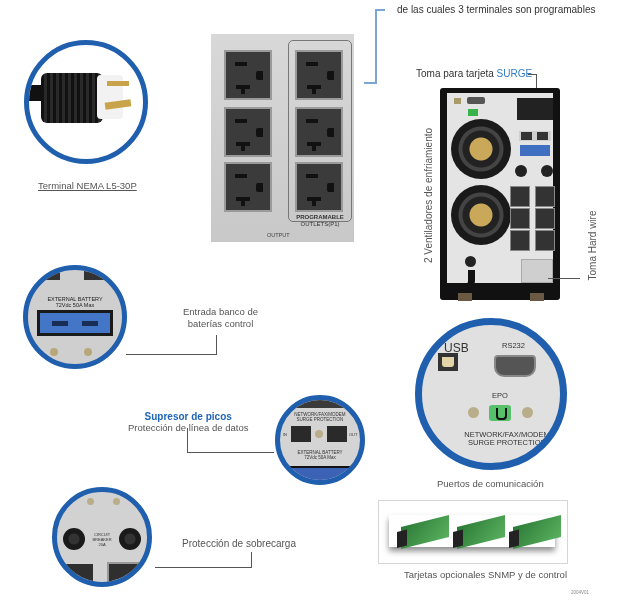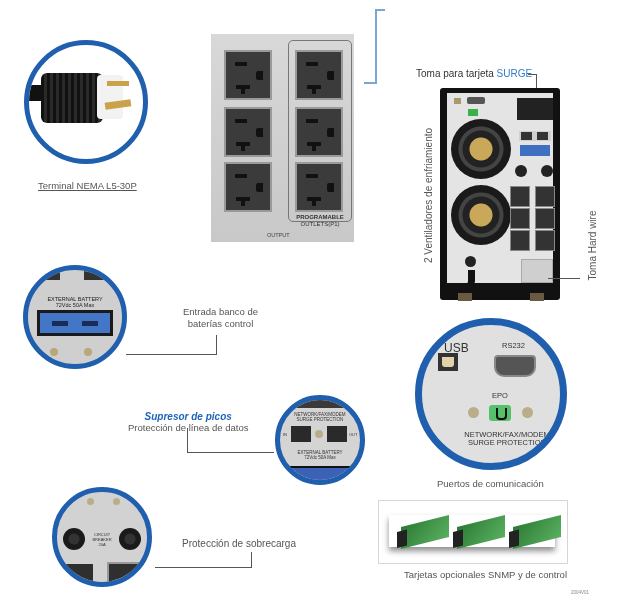--- a/index.html
+++ b/index.html
@@ -20,20 +20,21 @@
   .card { position:absolute; width:48px; height:22px; background:linear-gradient(135deg,#2b7a35,#59b05f); transform:skewY(-14deg); }
   .card .plate { position:absolute; left:-4px; top:4px; width:10px; height:16px; background:#222; }
 </style>
 </head>
 <body>
 
 <div class="bline" style="left:375px;top:9px;width:2px;height:74px;"></div>
 <div class="bline" style="left:375px;top:9px;width:10px;height:2px;"></div>
 <div class="bline" style="left:364px;top:82px;width:13px;height:2px;"></div>
 <div class="abs txt" style="left:397px;top:4px;font-size:10px;line-height:12px;color:#333;">
+  <div>de las cuales 3 terminales son programables</div>
 </div>
 
 <div class="ring" style="left:24px;top:40px;width:124px;height:124px;background:#fff;">
   <div class="abs" style="left:-6px;top:40px;width:30px;height:16px;background:#111;"></div>
   <div class="abs" style="left:12px;top:28px;width:62px;height:50px;background:repeating-linear-gradient(90deg,#111 0 3px,#2a2a2a 3px 6px);border-radius:6px;"></div>
   <div class="abs" style="left:68px;top:30px;width:26px;height:44px;background:#f2f2f2;border-radius:4px;"></div>
   <div class="abs" style="left:78px;top:36px;width:22px;height:5px;background:#c9a34a;"></div>
   <div class="abs" style="left:76px;top:56px;width:26px;height:7px;background:#c9a34a;transform:rotate(-8deg);"></div>
 </div>
 <div class="abs txt" style="left:38px;top:180px;text-decoration:underline;">Terminal NEMA L5-30P</div>
@@ -158,21 +159,21 @@
   <div class="abs" style="left:46px;top:82px;width:11px;height:11px;border-radius:50%;background:#b9ad8a;"></div>
   <div class="abs" style="left:100px;top:82px;width:11px;height:11px;border-radius:50%;background:#b9ad8a;"></div>
   <div class="abs" style="left:30px;top:106px;width:110px;text-align:center;font-size:7.5px;line-height:8px;color:#333;">
     <div>NETWORK/FAX/MODEM</div>
     <div>SURGE PROTECTION</div>
   </div>
 </div>
 <div class="abs txt" style="left:437px;top:478px;">Puertos de comunicación</div>
 
 <div class="abs" style="left:128px;top:411px;text-align:center;white-space:nowrap;line-height:11px;">
-  <div style="font-size:10px;font-weight:bold;color:#1e64b8;font-style:italic;">Supresor de picos</div>
+  <div style="font-size:10px;font-weight:bold;color:#1e64b8;">Supresor de picos</div>
   <div style="font-size:9.5px;color:#555;text-align:center;">Protección de línea de datos</div>
 </div>
 <div class="line" style="left:187px;top:428px;width:1px;height:24px;"></div>
 <div class="line" style="left:187px;top:452px;width:87px;height:1px;"></div>
 <div class="ring" style="left:275px;top:395px;width:90px;height:90px;background:#d4d4d4;">
   <div class="abs" style="left:0;top:0;width:80px;height:8px;background:#3a3a3a;"></div>
   <div class="abs" style="left:0;top:12px;width:80px;text-align:center;font-size:4.5px;line-height:5px;color:#333;">
     <div>NETWORK/FAX/MODEM</div>
     <div>SURGE PROTECTION</div>
   </div>

